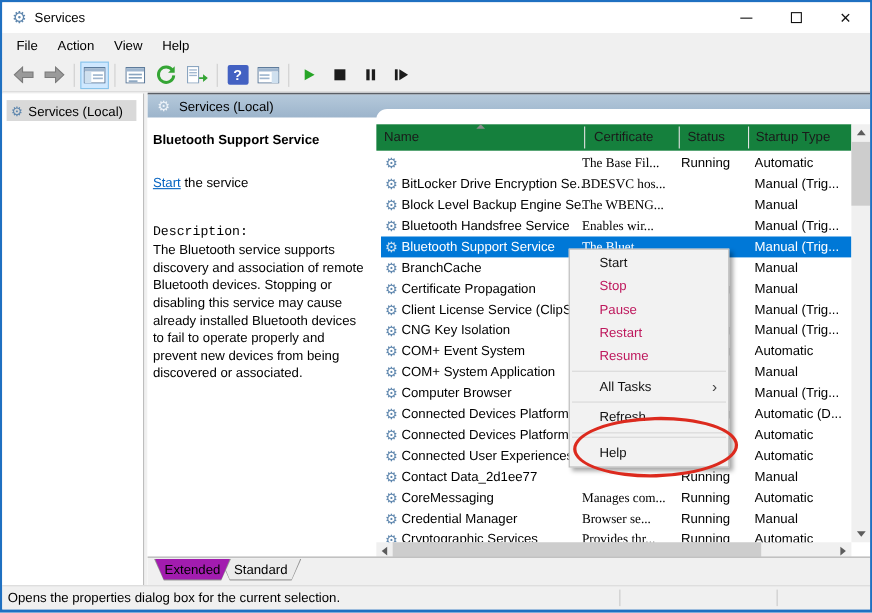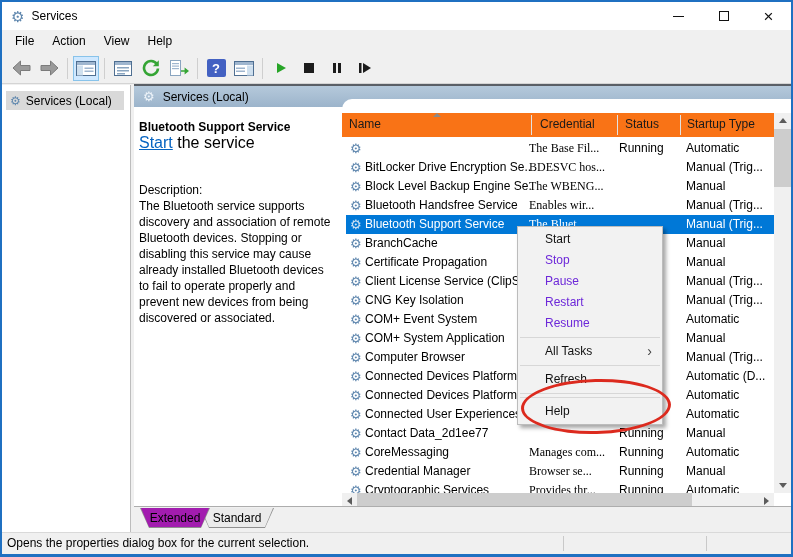--- a/index.html
+++ b/index.html
@@ -35,27 +35,27 @@
   .tree-item .gear{font-size:12px;color:#5f87ae;line-height:1;}
   .tree-item .lbl{font-size:12px;margin-left:5px;white-space:nowrap;}
   .rightpane{position:absolute;left:132px;right:0;top:0;height:448px;background:#fff;overflow:hidden;}
   .darkline{position:absolute;left:0;right:0;top:0;height:2px;background:#5a5f66;}
   .band{position:absolute;left:0;right:0;top:2px;height:21px;background:linear-gradient(#b5c9db,#9cb4cb);display:flex;align-items:center;}
   .band .gear{margin-left:9px;font-size:13px;color:#edf3f9;line-height:1;}
   .band .lbl{margin-left:8px;font-size:12px;}
   
   .descpane{position:absolute;left:0;top:23px;width:208px;bottom:26px;background:#fff;padding:13px 8px 0 5px;}
   .svc-title{font-size:12px;font-weight:bold;}
-  .start-line{font-size:16px;}
+  .start-line{margin-top:25px;font-size:12px;}
   .start-line a{color:#0563c1;text-decoration:underline;}
-  .desc-label{margin-top:31px;font-size:12px;}
+  .desc-label{margin-top:31px;font-size:12px;font-family:Liberation Mono, monospace;}
   .desc-text{margin-top:1px;font-size:12px;line-height:16px;width:196px;}
   
   .listpanel{position:absolute;left:208px;right:0;top:15px;bottom:24px;background:#fff;border-top-left-radius:10px;overflow:hidden;}
-  .lv-header{position:absolute;left:0;right:17px;top:14px;height:24px;background:#f97316;}
+  .lv-header{position:absolute;left:0;right:17px;top:14px;height:24px;background:#15803d;}
   .hdr-lbl{position:absolute;top:4px;font-size:12px;color:#1a1a1a;white-space:nowrap;}
   .hdr-name{left:7px;} .hdr-desc{left:198px;} .hdr-status{left:283px;} .hdr-startup{left:345px;}
   .hdr-sep{position:absolute;top:2px;height:20px;width:1px;background:#e2e2e2;}
   .sort-chevron{position:absolute;left:91px;top:0;width:0;height:0;border-left:4px solid transparent;border-right:4px solid transparent;border-bottom:4px solid #8a8a8a;}
   .lv-rows{position:absolute;left:0;right:17px;top:40px;bottom:0;}
   .lv-row{position:relative;height:19px;font-size:12px;line-height:19px;}
   .lv-row.selected{background:linear-gradient(to right,transparent 4px,#0078d7 4px);color:#fff;}
   .cell{position:absolute;top:0;height:19px;white-space:nowrap;overflow:hidden;}
   .c-ico{left:8px;width:14px;color:#5f87ae;font-size:13px;}
   .lv-row.selected .c-ico{color:#cfe2f2;}
@@ -82,21 +82,21 @@
   .tabstrip{position:absolute;left:0;right:0;bottom:0;height:26px;background:#f0f0f0;border-top:1px solid #adadad;}
   .tab{position:absolute;top:1px;height:20px;clip-path:polygon(0 0,100% 0,calc(100% - 9px) 100%,9px 100%);background:#8f8f8f;}
   .tab-inner{position:absolute;left:1px;right:1px;top:0;bottom:1px;clip-path:polygon(0 0,100% 0,calc(100% - 8px) 100%,8px 100%);display:flex;align-items:center;justify-content:center;font-size:12px;}
   .tab-extended{left:6px;width:70px;z-index:2;}
   .tab-extended .tab-inner{background:#a21caf;}
   .tab-standard{left:66px;width:74px;z-index:1;}
   .tab-standard .tab-inner{background:#ebebeb;}
   
   .context-menu{position:absolute;left:515px;top:224px;width:146px;z-index:40;background:#f2f2f2;border:1px solid #bcbcbc;box-shadow:3px 3px 4px rgba(0,0,0,.35);padding:2px 0;}
   .menu-item{position:relative;height:21px;line-height:21px;padding-left:27px;font-size:12px;color:#111;}
-  .menu-item.disabled{color:#6d28d9;}
+  .menu-item.disabled{color:#be185d;}
   .menu-item.highlighted{background:#91c9f7;}
   .menu-item.bold{font-weight:bold;}
   .mi-arrow{position:absolute;right:10px;top:0;font-size:14px;color:#444;}
   .menu-sep{height:1px;background:#d7d7d7;margin:3px 2px;}
   .red-circle{position:absolute;left:519px;top:377px;width:150px;height:55px;border:3px solid #dc2a1e;border-radius:50%;transform:rotate(-1.5deg);z-index:50;}
   
   .statusbar{position:absolute;left:0;right:0;bottom:0;height:22px;background:#f0f0f0;border-top:1px solid #d9d9d9;}
   .status-text{font-size:12px;line-height:21px;padding-left:5px;}
   .status-div{position:absolute;top:3px;bottom:3px;width:1px;background:#c9c9c9;}
 </style>
@@ -234,21 +234,21 @@
           <a href="#">Start</a><span> the service</span>
         </div>
         <div class="desc-label">Description:</div>
         <div class="desc-text">The Bluetooth service supports discovery and association of remote Bluetooth devices.  Stopping or disabling this service may cause already installed Bluetooth devices to fail to operate properly and prevent new devices from being discovered or associated.</div>
       </div>
 
       <div class="listpanel">
         <div class="lv-header">
           <span class="sort-chevron"></span>
           <span class="hdr-lbl hdr-name">Name</span>
-          <span class="hdr-lbl hdr-desc">Credential</span>
+          <span class="hdr-lbl hdr-desc">Certificate</span>
           <span class="hdr-lbl hdr-status">Status</span>
           <span class="hdr-lbl hdr-startup">Startup Type</span>
           <span class="hdr-sep" style="left:189px;"></span>
           <span class="hdr-sep" style="left:275px;"></span>
           <span class="hdr-sep" style="left:338px;"></span>
         </div>
 
         <div class="lv-rows">
   <div class="lv-row">
     <span class="cell c-ico">⚙</span>

